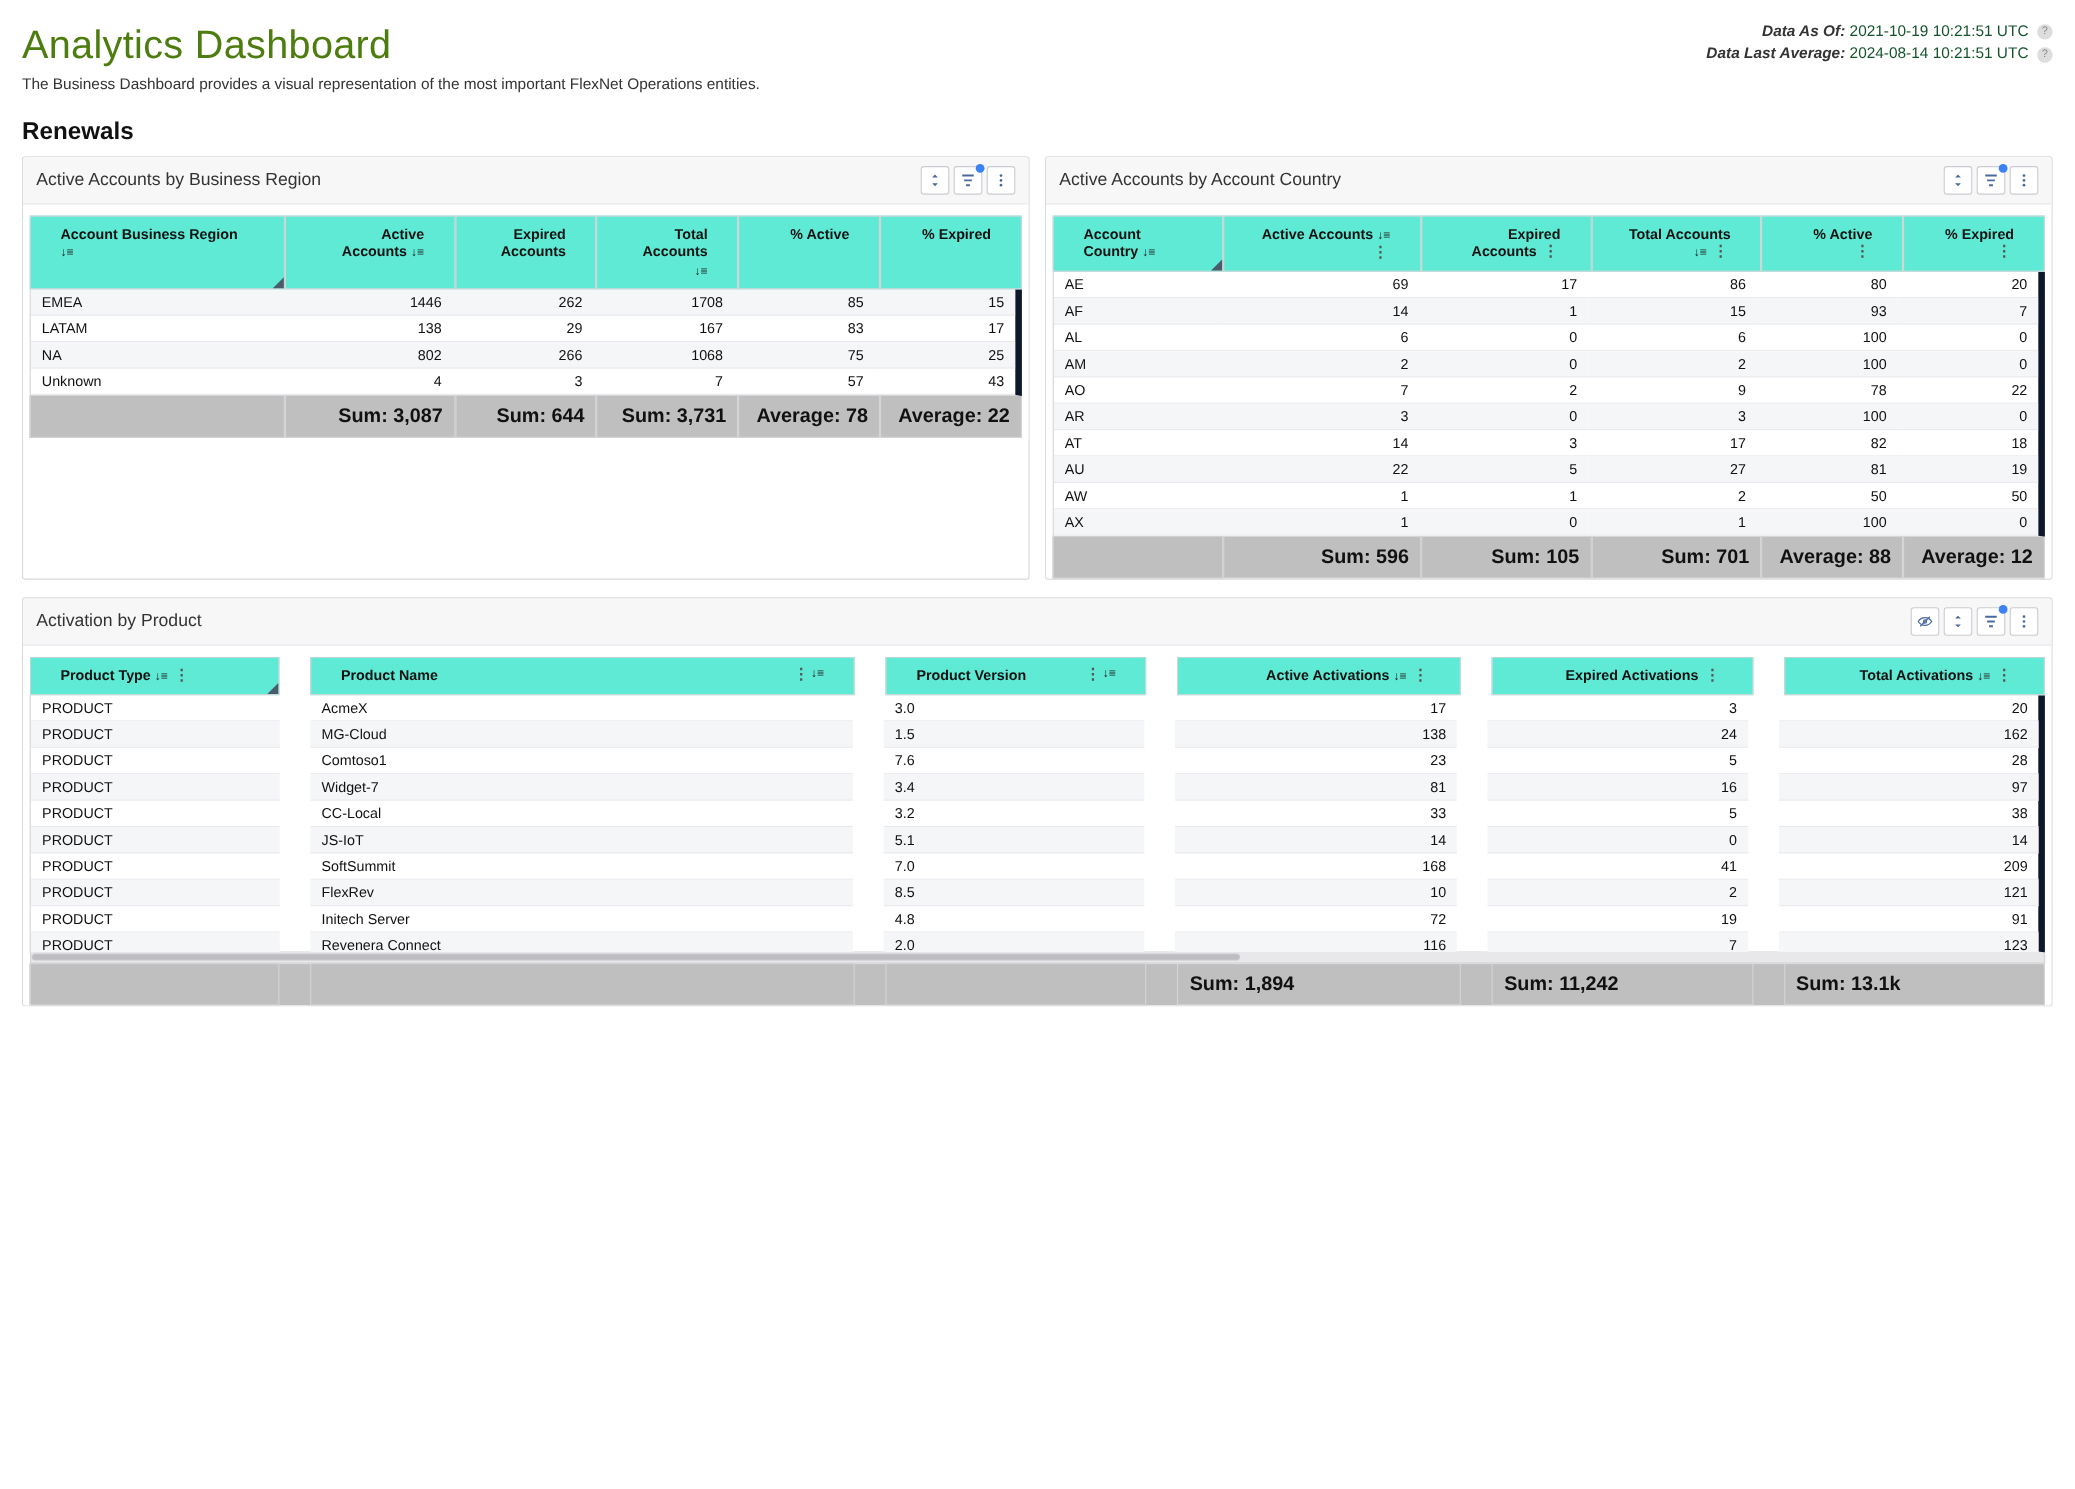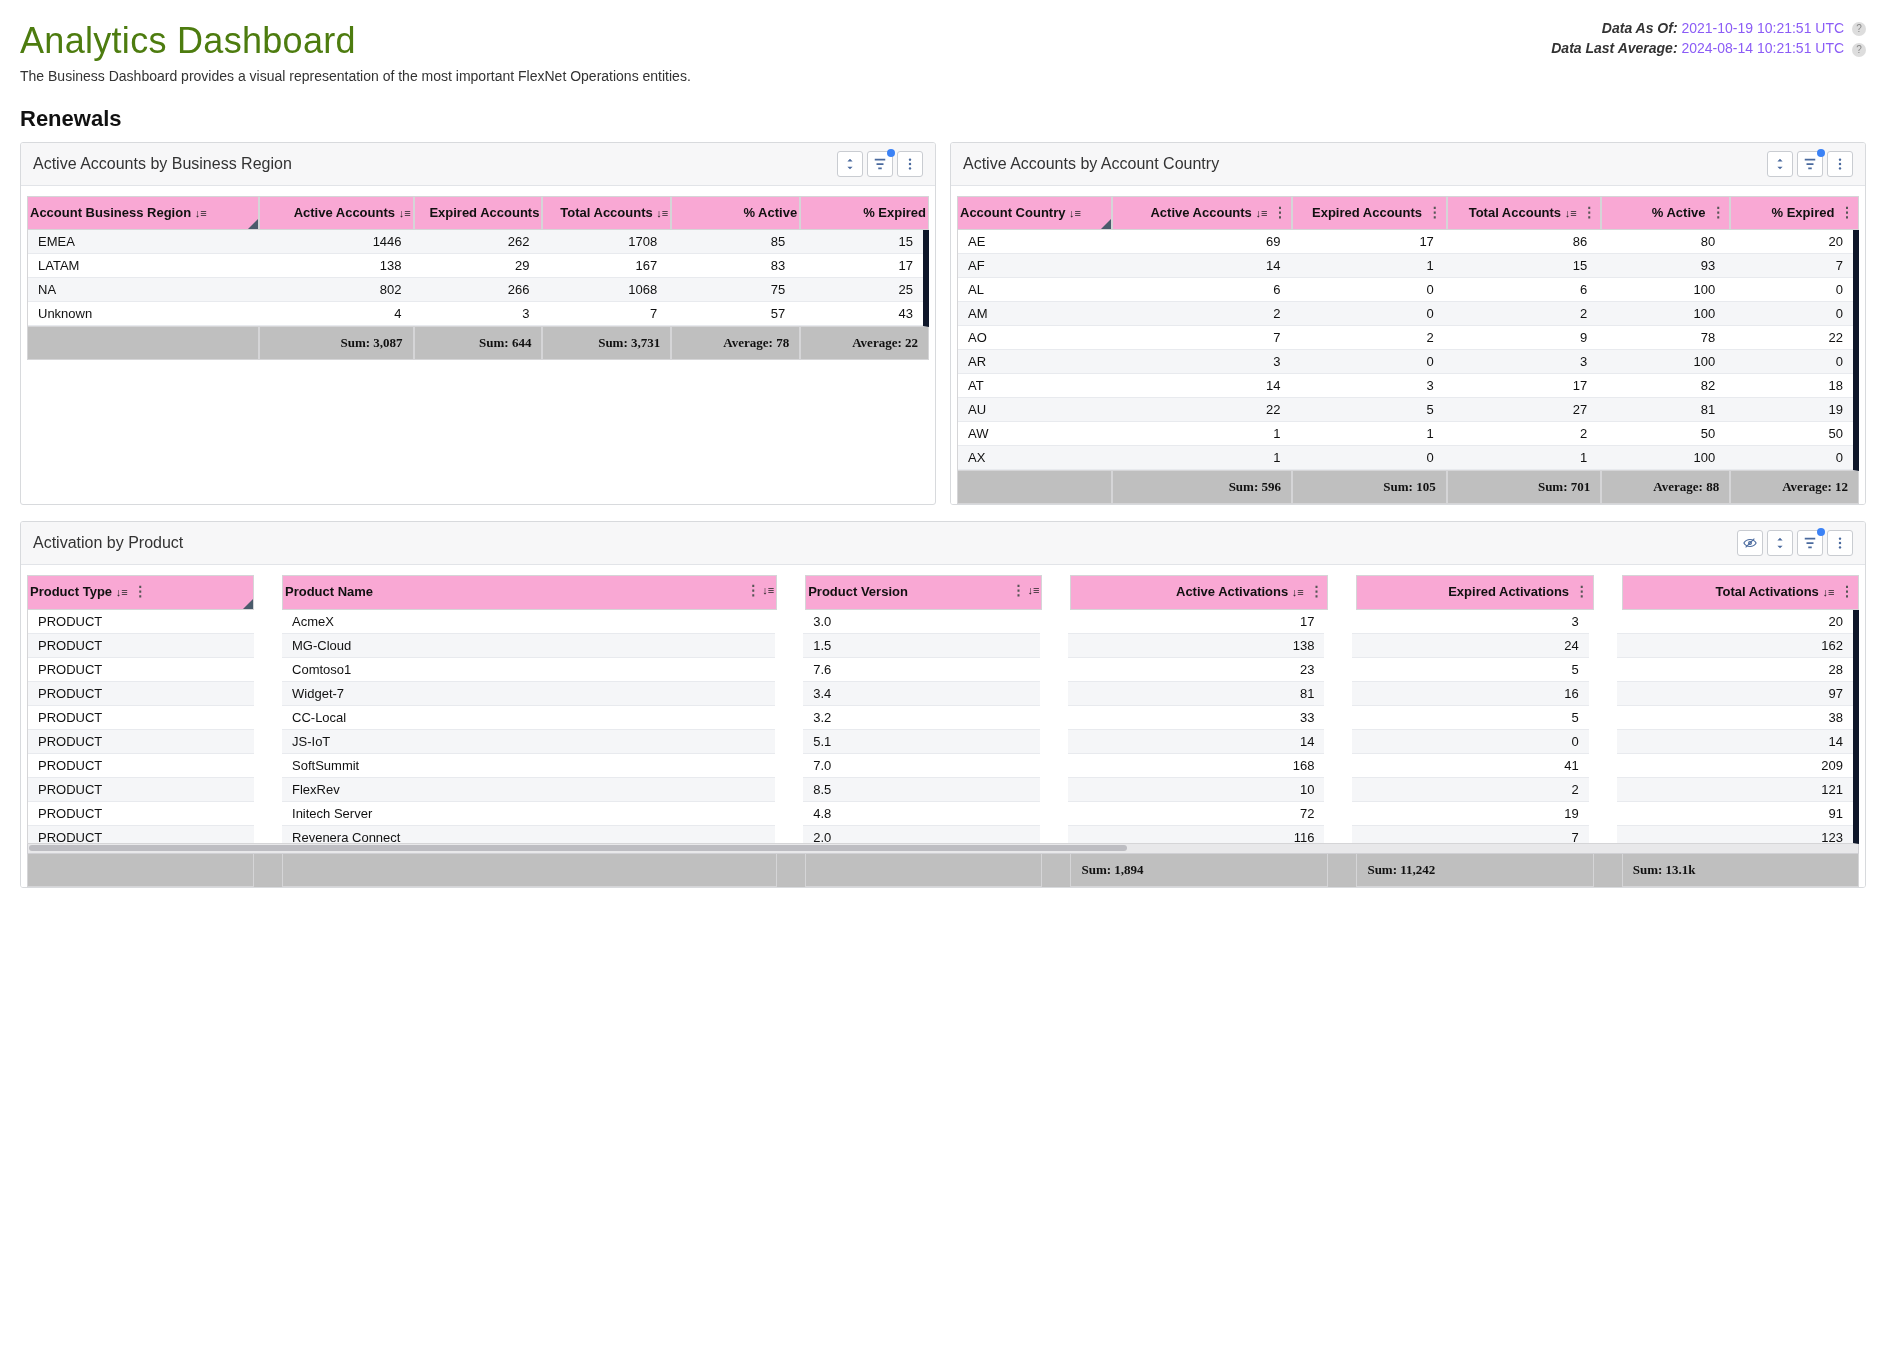--- a/index.html
+++ b/index.html
@@ -8,21 +8,21 @@
     background: #fff;
     color: #333;
     padding: 20px 20px 0 20px;
     font-size: 14px;
   }
   .header { display: flex; justify-content: space-between; align-items: flex-start; margin-bottom: 6px; }
   .page-title { font-size: 36px; font-weight: 300; color: #4d7c0f; letter-spacing: 0.3px; }
   .meta { text-align: right; font-size: 14px; color: #333; }
   .meta-line { margin-bottom: 4px; }
   .meta-line b { font-style: italic; font-weight: bold; }
-  .meta-val { color: #8b5cf6; }
+  .meta-val { color: #14532d; }
   .help-ico { display:inline-block; width:14px; height:14px; border-radius:50%; background:#ddd; color:#888; font-size:10px; text-align:center; line-height:14px; margin-left:4px; vertical-align:middle; }
   .page-desc { font-size: 14px; color: #333; margin-bottom: 22px; }
   .section-title { font-size: 22px; font-weight: bold; color: #111; margin-bottom: 10px; }
 
   .panels-row { display: flex; gap: 14px; margin-bottom: 16px; }
   .panel {
     border: 1px solid #d8dadd;
     border-radius: 3px;
     background: #fff;
     display: flex;
@@ -74,46 +74,45 @@
     white-space: nowrap;
     overflow: hidden;
   }
   .row > div.left { text-align: left; }
   .row.alt > div { background: #f5f6f8; }
 
   .foot { display: grid; background: #bfbfbf; }
   .foot > div {
     padding: 8px 10px;
     font-weight: bold;
-    font-size: 13px;
+    font-size: 18px;
     text-align: right;
     color:#111;
     border: 1px solid #d5d5d7;
     border-top:0;
-    font-family:Liberation Serif, serif;
   }
   .foot > div.left { text-align: left; }
   .foot > div.blank { background:#bfbfbf; }
 
   .hscroll-track { height:10px; background:#e8e8ea; border:1px solid #d0d0d4; border-top:0; position:relative; }
   .hscroll-thumb { position:absolute; top:1px; left:1px; height:6px; width:60%; background:#bdbdc2; border-radius:3px; }
 
   
   .grid-region { grid-template-columns: 1.8fr 1.2fr 1fr 1fr 1fr 1fr; }
   .grid-country { grid-template-columns: 1.2fr 1.4fr 1.2fr 1.2fr 1fr 1fr; }
   .grid-product { grid-template-columns: 1.1fr 2.4fr 1.15fr 1.25fr 1.15fr 1.15fr; gap: 28px; }
 
   
   .hdr { display: grid; }
   .hdr > div {
-    background: #f9a8d4;
+    background: #5eead4;
     color: #111;
     font-weight: 600;
     font-size: 13px;
-    padding: 8px 2px;
+    padding: 8px 27px;
     border: 1px solid #d5d5d7;
     text-align: right;
     line-height: 1.25;
     position: relative;
   }
   .hdr > div.left { text-align: left; }
   .panel-body.full { padding: 10px 6px 0 6px; }
 
 </style>
 </head>

